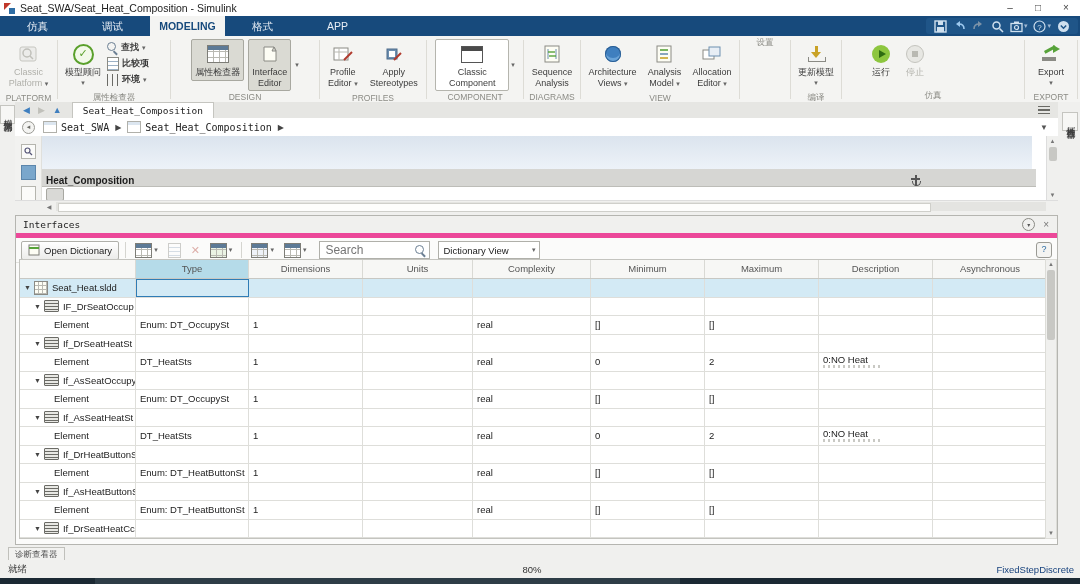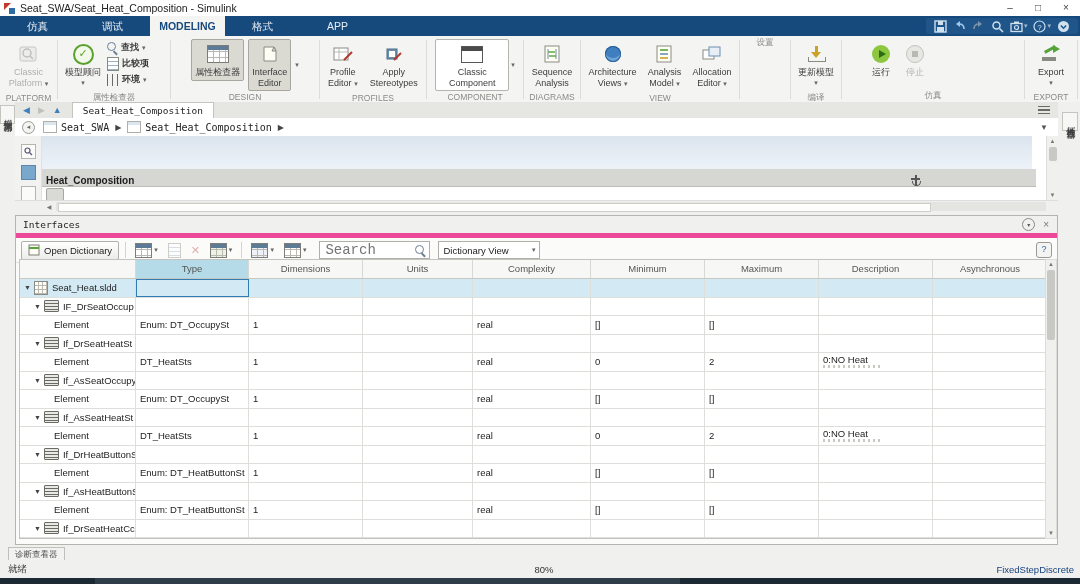--- a/index.html
+++ b/index.html
@@ -118,21 +118,21 @@
   .circ-dd{width:11px;height:11px;border:1px solid #8a8a84;border-radius:50%;font-size:6px;color:#555;display:flex;align-items:center;justify-content:center;}
   .panel-close{font-size:10px;color:#777;}
   .panel-toolbar{height:24px;display:flex;align-items:center;gap:4px;padding:0 5px;border-bottom:1px solid #e2e2dd;}
   .btn{display:flex;align-items:center;gap:4px;border:1px solid #b0b0aa;background:linear-gradient(#fff,#ececea);
        height:17px;font-size:9.5px;color:#222;padding:0 6px;border-radius:2px;}
   .tbico{display:flex;align-items:center;gap:2px;padding:1px 2px;border:1px solid transparent;border-radius:2px;}
   .tbico .box{width:14px;height:13px;}
   .tbico.disabled{opacity:.4;}
   .tsep{width:1px;height:16px;background:#d5d5d0;margin:0 2px;}
   .search-wrap{display:flex;align-items:center;border:1px solid #b0b0aa;background:#fff;height:16px;width:103px;padding:0 3px;margin-left:6px;}
-  .search-wrap input{border:none;outline:none;flex:1;font-size:14px;font-family:Liberation Mono, monospace;color:#333;min-width:0;background:transparent;}
+  .search-wrap input{border:none;outline:none;flex:1;font-size:12px;font-family:Liberation Sans, sans-serif;color:#333;min-width:0;background:transparent;}
   .dict-select{display:flex;align-items:center;justify-content:space-between;border:1px solid #b0b0aa;background:#fff;
       height:16px;width:92px;font-size:9.5px;padding:0 4px;margin-left:4px;color:#222;}
   .help-btn{margin-left:auto;width:14px;height:14px;border:1px solid #9a9a94;border-radius:3px;background:#f4f4f2;
       font-size:9px;color:#2e6da4;text-align:center;line-height:13px;}
   
   .tablewrap{position:absolute;left:3px;top:43px;width:1030px;bottom:5px;border:1px solid #c4c4bf;background:#fff;overflow:hidden;}
   .trow,.thead{display:grid;grid-template-columns:116px 113px 114px 110px 118px 114px 114px 114px 115px;}
   .thead{height:18px;background:#f7f7f5;border-bottom:1px solid #c8c8c3;}
   .th{font-size:9.5px;color:#555;text-align:center;line-height:18px;border-right:1px solid #d9d9d4;overflow:hidden;white-space:nowrap;}
   .th.hl{background:#b5dbe9;}
@@ -152,21 +152,21 @@
   .desc-cell{flex-direction:column;align-items:flex-start;justify-content:center;line-height:9px;}
   .clipline{width:58px;height:3px;margin-top:1px;background:repeating-linear-gradient(90deg,#c9c9c4 0 2px,transparent 2px 5px);}
   .tbl-vscroll{position:absolute;right:0;top:43px;width:10px;bottom:5px;background:#f0f0ee;border:1px solid #ddddd8;}
   .tbl-vscroll .a{height:9px;font-size:6px;color:#777;text-align:center;line-height:9px;}
   .tbl-vscroll .thumb{margin:1px;height:70px;background:#c8c8c4;border-radius:2px;}
   
   .diagtab{left:8px;top:547px;height:13px;border:1px solid #c0c0bb;background:#f2f2f0;font-size:8.5px;color:#555;
       padding:0 6px;line-height:12px;display:inline-block;}
   .statusbar{left:0;top:560px;width:1080px;height:18px;background:#f0f0ee;display:flex;align-items:center;font-size:9.5px;text-align:right;}
   .status-ready{margin-left:8px;color:#333;}
-  .status-zoom{position:absolute;left:544px;transform:translateX(-50%);color:#333;}
+  .status-zoom{position:absolute;left:532px;transform:translateX(-50%);color:#333;}
   .status-solver{margin-left:auto;margin-right:6px;color:#16417c;}
   .taskbar{left:0;top:578px;width:1080px;height:6px;background:#1b2933;}
   .taskbar .seg{position:absolute;left:95px;top:0;width:585px;height:6px;background:#2e3d47;}
   svg{display:block;}
 </style>
 </head>
 <body>
 
 <div class="abs titlebar">
   <span class="sl-logo">

